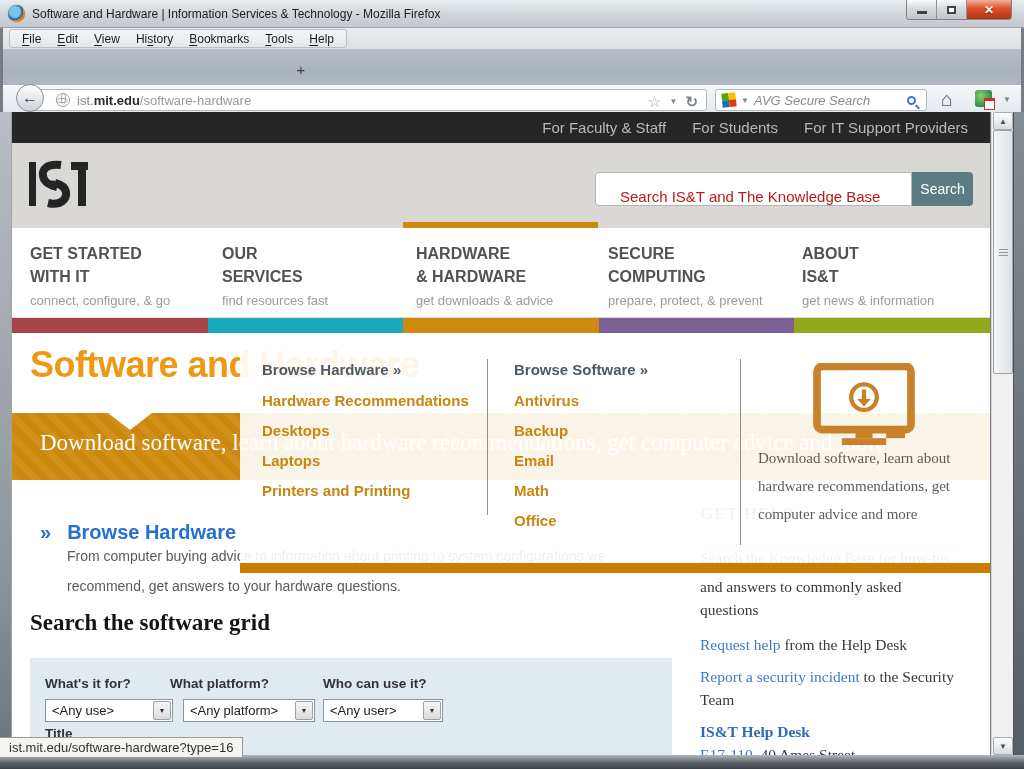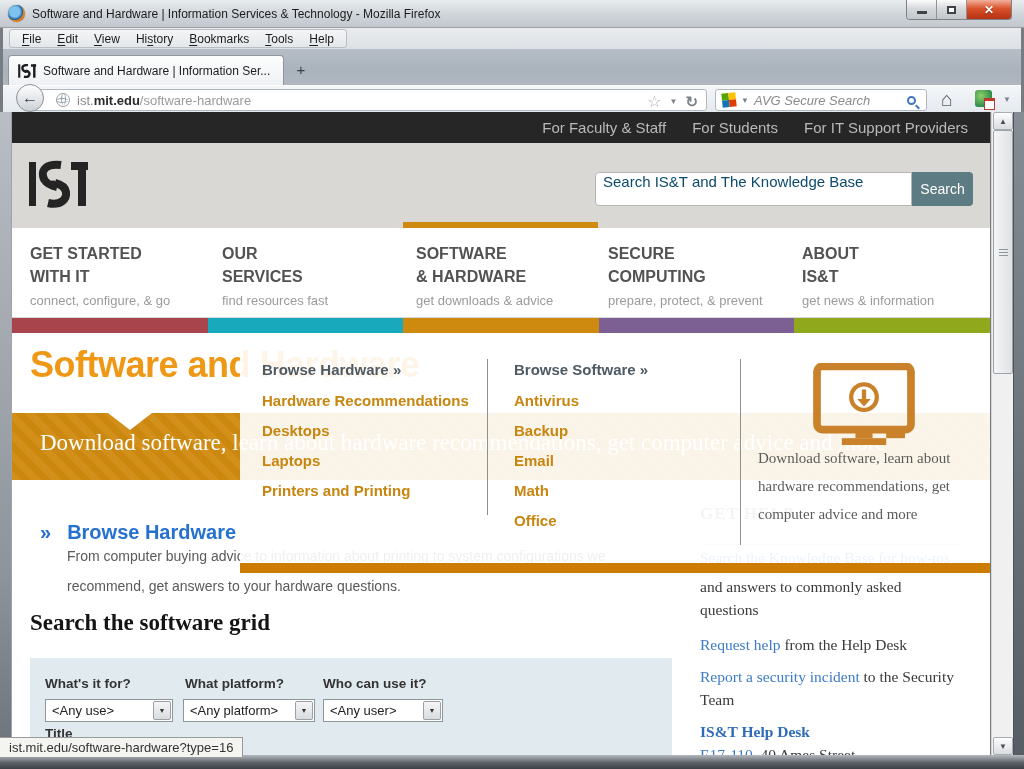--- a/index.html
+++ b/index.html
@@ -75,21 +75,21 @@
   #viewport { left:12px; top:112px; width:978px; height:643px; background:#fff; overflow:hidden; }
   .pgabs { position:absolute; }
 
   #black-bar { left:0; top:0; width:978px; height:31px; background:#262626; display:flex; justify-content:flex-end; align-items:center; gap:26px; padding-right:22px; }
   .topbar-link { font-size:15px; color:#b9b9b9; }
 
   #site-header { left:0; top:31px; width:978px; height:85px; background:#d9d8d5; }
   #ist-logo { left:16px; top:15px; }
   #tagline { left:84px; top:40px; font-size:15px; color:#3a3a3a; letter-spacing:0.2px; }
   #kb-search { left:583px; top:29px; width:317px; height:34px; background:#fff; border:1px solid #b5b5b2; border-radius:4px 0 0 4px;
-    font-size:15px; color:#0c4a6e; display:flex; align-items:flex-start; padding-left:7px; }
+    font-size:15px; color:#b91c1c; display:flex; align-items:flex-end; padding-left:24px; }
   #kb-search-btn { left:900px; top:29px; width:61px; height:34px; background:#5d7b82; color:#fff; font-size:14px;
     border-radius:0 4px 4px 0; display:flex; align-items:center; justify-content:center; }
 
   #main-nav { left:0; top:116px; width:978px; height:90px; background:#fff; border-bottom:1px solid #d8d8d8; }
   .nav-item { position:absolute; top:14px; }
   .nav-l { font-size:16px; font-weight:bold; color:#525252; line-height:23px; }
   .nav-sub { font-size:13px; color:#9b9b9b; margin-top:5px; }
   #active-top-bar { left:391px; top:116px; width:195px; height:6px; background:#cd8a0e; margin-top:-6px; }
   #color-strip { left:0; top:206px; width:978px; height:15px; display:flex; }
   .strip-seg { flex:1; }
@@ -169,31 +169,20 @@
       <span class="menu-item"><u>E</u>dit</span>
       <span class="menu-item"><u>V</u>iew</span>
       <span class="menu-item">Hi<u>s</u>tory</span>
       <span class="menu-item"><u>B</u>ookmarks</span>
       <span class="menu-item"><u>T</u>ools</span>
       <span class="menu-item"><u>H</u>elp</span>
     </div>
   </div>
 
   <div id="tabbar" class="abs">
-    <div id="tab-active" class="abs">
-      <svg class="ist-mini" viewBox="0 0 60 46">
-        <rect x="1" y="1" width="7" height="44" fill="#1d1d1d"></rect>
-        <path d="M33 4 C18 2 14 9 15 15 C16 22 24 25 29 26" stroke="#1d1d1d" stroke-width="8" fill="none"></path>
-        <path d="M20 42 C33 45 39 38 38 31 C37 25 31 23 27 22" stroke="#1d1d1d" stroke-width="8" fill="none"></path>
-        <circle cx="25" cy="24" r="4.5" fill="#1d1d1d"></circle>
-        <rect x="50" y="1" width="8" height="44" fill="#1d1d1d"></rect>
-        <rect x="43" y="1" width="17" height="8" fill="#1d1d1d"></rect>
-      </svg>
-      <span id="tab-title">Software and Hardware | Information Ser...</span>
-    </div>
     <div id="newtab-btn" class="abs">+</div>
   </div>
 
   <div id="navbar" class="abs">
     <div id="back-btn" class="abs">←</div>
     <div id="urlbar" class="abs">
       <span id="globe-icon"></span>
       <span class="url-prefix">ist.</span>
         <span class="url-domain">mit.edu</span>
         <span class="url-path">/software-hardware</span>
@@ -251,21 +240,21 @@
         <div class="nav-l">GET STARTED</div>
         <div class="nav-l">WITH IT</div>
         <div class="nav-sub">connect, configure, &amp; go</div>
       </div>
       <div class="nav-item" style="left:210px;">
         <div class="nav-l">OUR</div>
         <div class="nav-l">SERVICES</div>
         <div class="nav-sub">find resources fast</div>
       </div>
       <div class="nav-item" style="left:404px;">
-        <div class="nav-l">SOFTWARE</div>
+        <div class="nav-l">HARDWARE</div>
         <div class="nav-l">&amp; HARDWARE</div>
         <div class="nav-sub">get downloads &amp; advice</div>
       </div>
       <div class="nav-item" style="left:596px;">
         <div class="nav-l">SECURE</div>
         <div class="nav-l">COMPUTING</div>
         <div class="nav-sub">prepare, protect, &amp; prevent</div>
       </div>
       <div class="nav-item" style="left:790px;">
         <div class="nav-l">ABOUT</div>
@@ -292,21 +281,21 @@
     <div id="browse-hw-row" class="pgabs">
       <span class="arr">»</span><a href="#">Browse Hardware</a>
     </div>
     <div class="body-line pgabs" style="top:436px;">From computer buying advice to information about printing to system configurations we</div>
     <div class="body-line pgabs" style="top:466px;">recommend, get answers to your hardware questions.</div>
 
     <h2 id="grid-heading" class="pgabs">Search the software grid</h2>
 
     <div id="form-box" class="pgabs">
       <span class="form-label" style="left:15px;">What's it for?</span>
-      <span class="form-label" style="left:155px;">What platform?</span>
+      <span class="form-label" style="left:140px;">What platform?</span>
       <span class="form-label" style="left:293px;">Who can use it?</span>
       <div class="sel" style="left:15px; width:128px;">
         <span class="sel-text">&lt;Any use&gt;</span>
         <span class="sel-btn">▼</span>
       </div>
       <div class="sel" style="left:153px; width:132px;">
         <span class="sel-text">&lt;Any platform&gt;</span>
         <span class="sel-btn">▼</span>
       </div>
       <div class="sel" style="left:293px; width:120px;">

